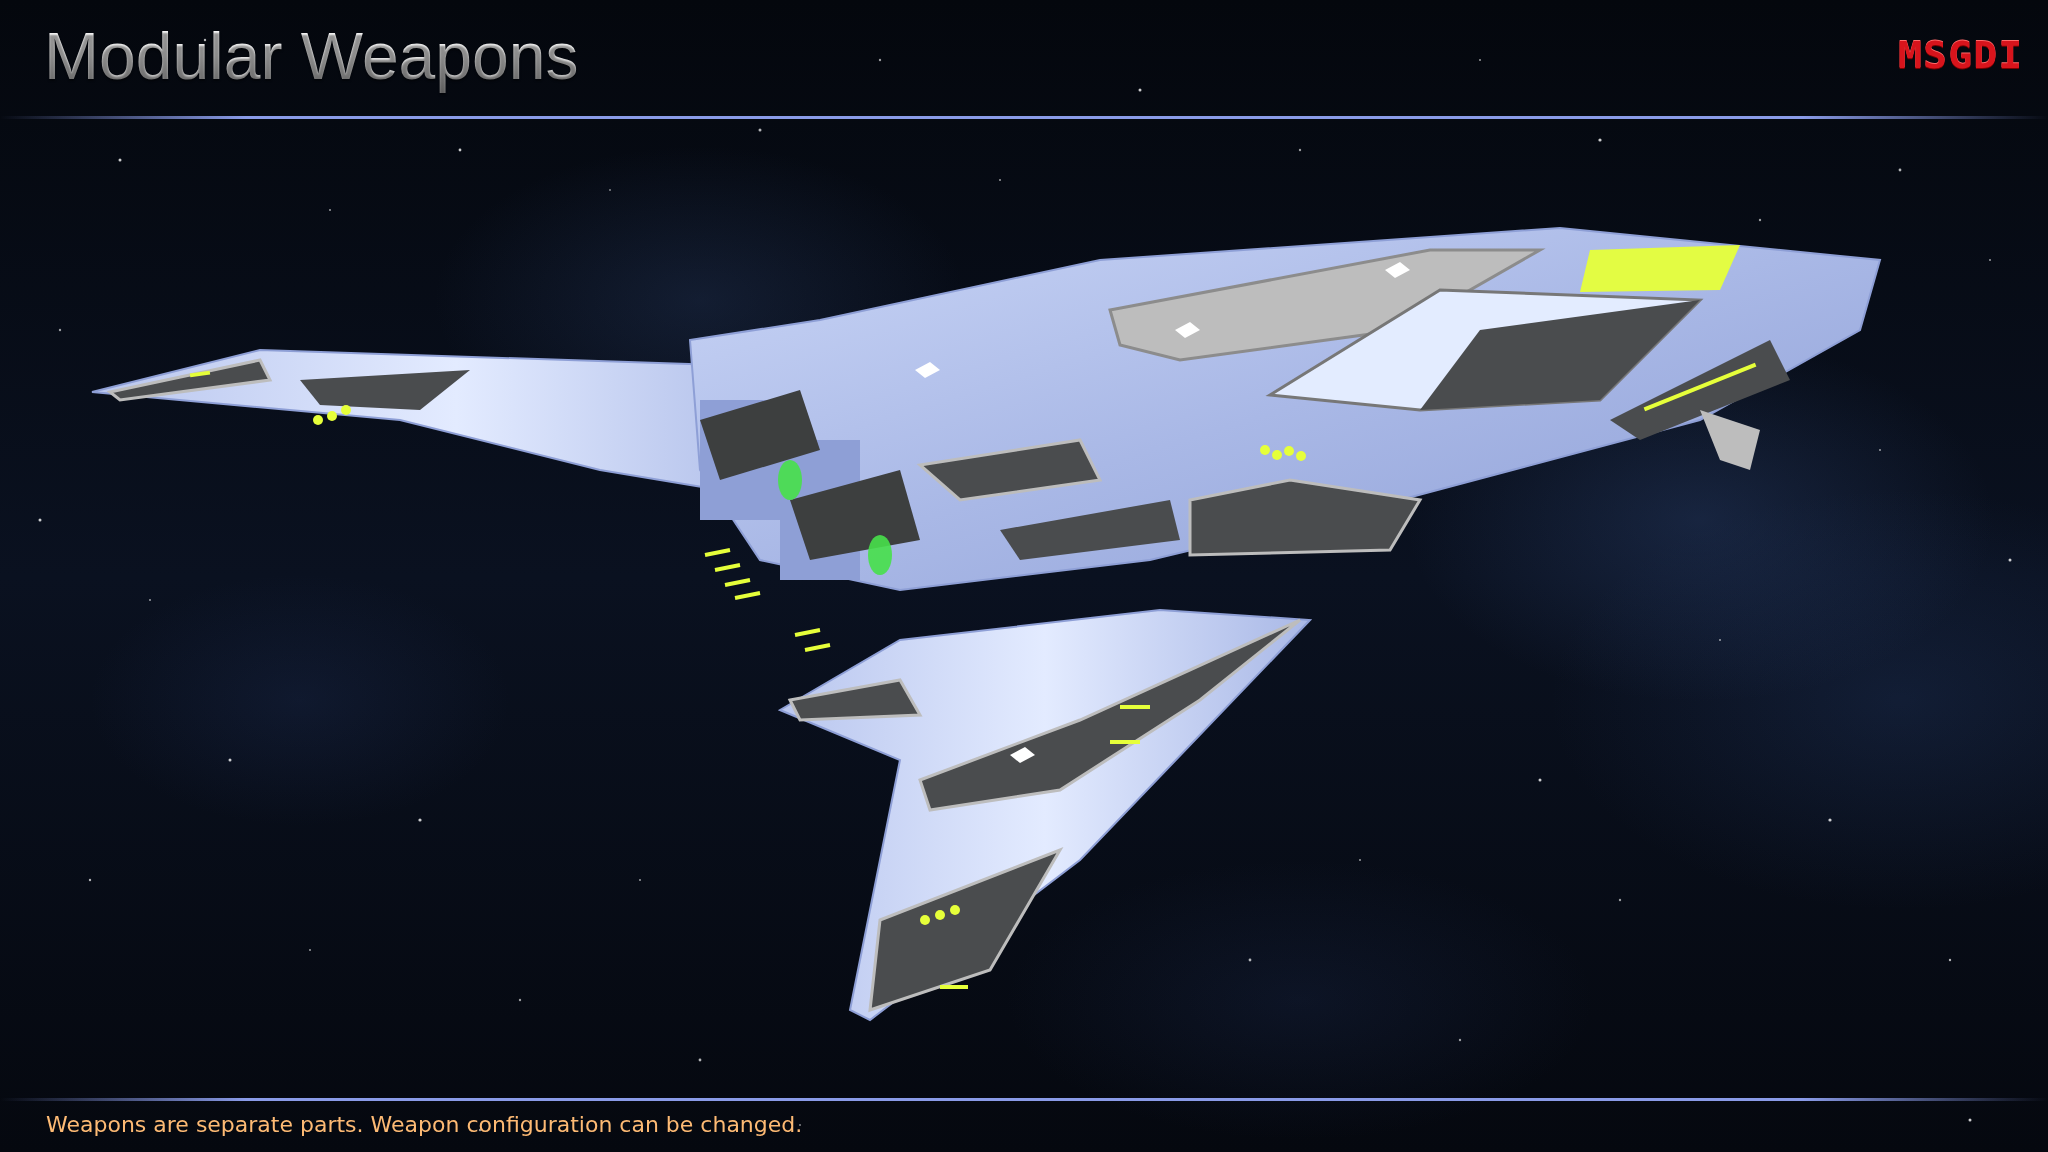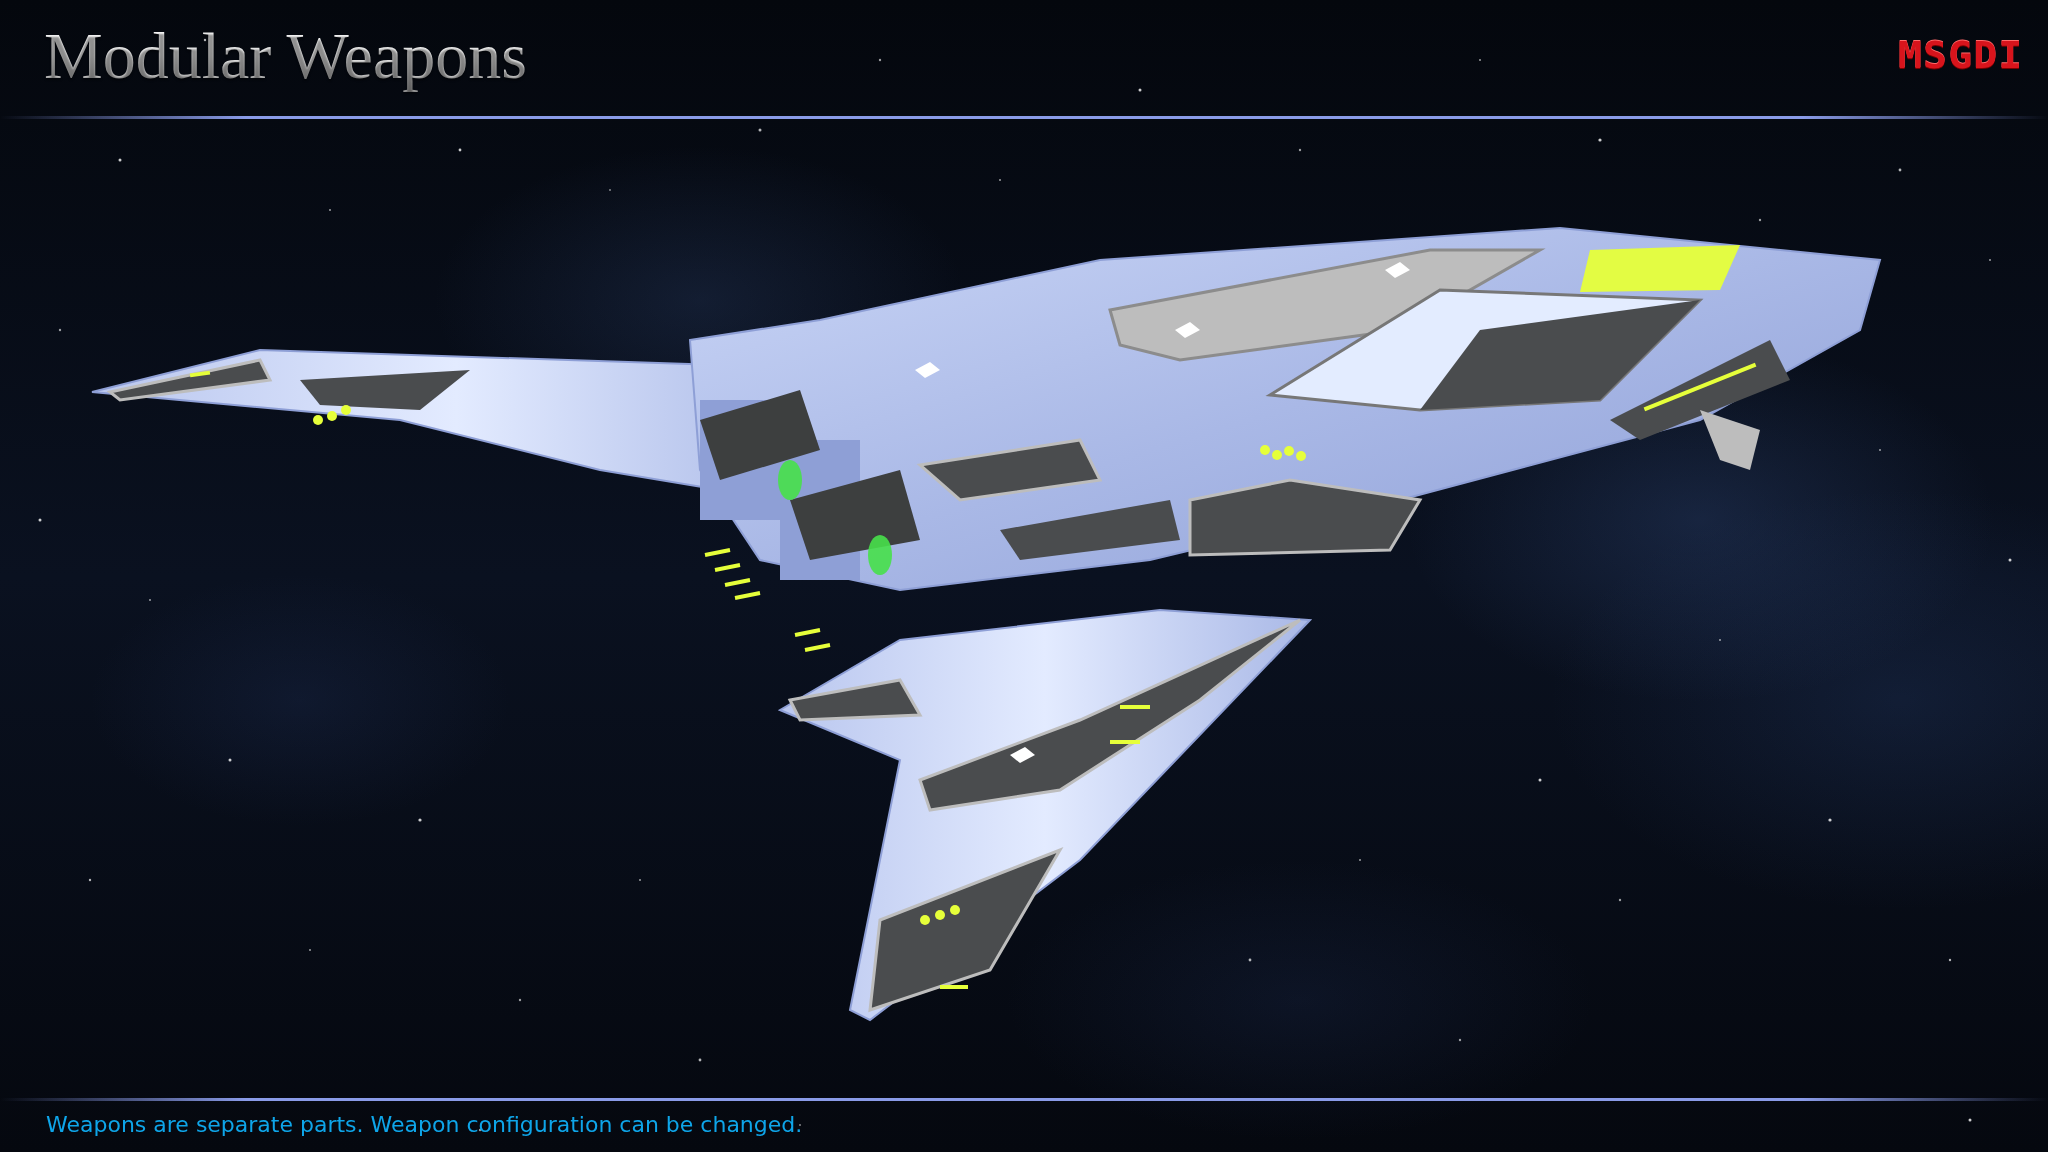--- a/index.html
+++ b/index.html
@@ -14,42 +14,42 @@
       radial-gradient(ellipse 420px 260px at 1700px 520px, rgba(60,90,150,0.28), transparent 70%),
       radial-gradient(ellipse 500px 300px at 1900px 700px, rgba(50,80,140,0.22), transparent 70%),
       radial-gradient(ellipse 380px 220px at 700px 300px, rgba(55,80,130,0.25), transparent 70%),
       radial-gradient(ellipse 300px 180px at 300px 700px, rgba(40,60,110,0.22), transparent 70%),
       radial-gradient(ellipse 420px 200px at 1300px 1000px, rgba(40,60,110,0.2), transparent 70%),
       linear-gradient(180deg, #04070d 0%, #0a1120 50%, #05080f 100%);
   }
   .stars { position:absolute; inset:0; }
   .title {
     position:absolute; left:44px; top:18px;
-    font-family:Liberation Serif, serif;
+    font-family:Liberation Sans, sans-serif;
     font-size:66px; font-weight:normal; letter-spacing:0px;
     background:linear-gradient(180deg,#ffffff 0%,#e8e8e8 50%,#9a9a9a 100%);
     -webkit-background-clip:text; background-clip:text; color:transparent;
     text-shadow:0 2px 2px rgba(0,0,0,0.4);
   }
   .logo {
     position:absolute; right:28px; top:33px;
     font-family:"DejaVu Sans Mono", monospace; font-weight:bold;
     font-size:38px; letter-spacing:1px;
     color:#d8141c; transform:scaleX(1.05);
     text-shadow:0 -1px 0 #ff6a6a, 0 1px 0 #7a0000;
   }
   .rule {
     position:absolute; left:0; right:0; height:3px;
     background:linear-gradient(90deg, rgba(138,155,232,0) 0%, #8a9be8 12%, #8a9be8 88%, rgba(138,155,232,0) 100%);
   }
   .rule.top { top:116px; }
   .rule.bottom { top:1098px; }
   .caption {
     position:absolute; left:46px; top:1112px;
-    font-family:"DejaVu Sans", sans-serif; font-size:22px; color:#0ea5e9;
+    font-family:"DejaVu Sans", sans-serif; font-size:22px; color:#fdba74;
   }
   .ship { position:absolute; left:0; top:0; width:2048px; height:1152px; }
 </style>
 </head>
 <body>
 
 <div class="space"></div>
 
 <svg class="stars" viewBox="0 0 2048 1152">
   <g fill="#ffffff">

